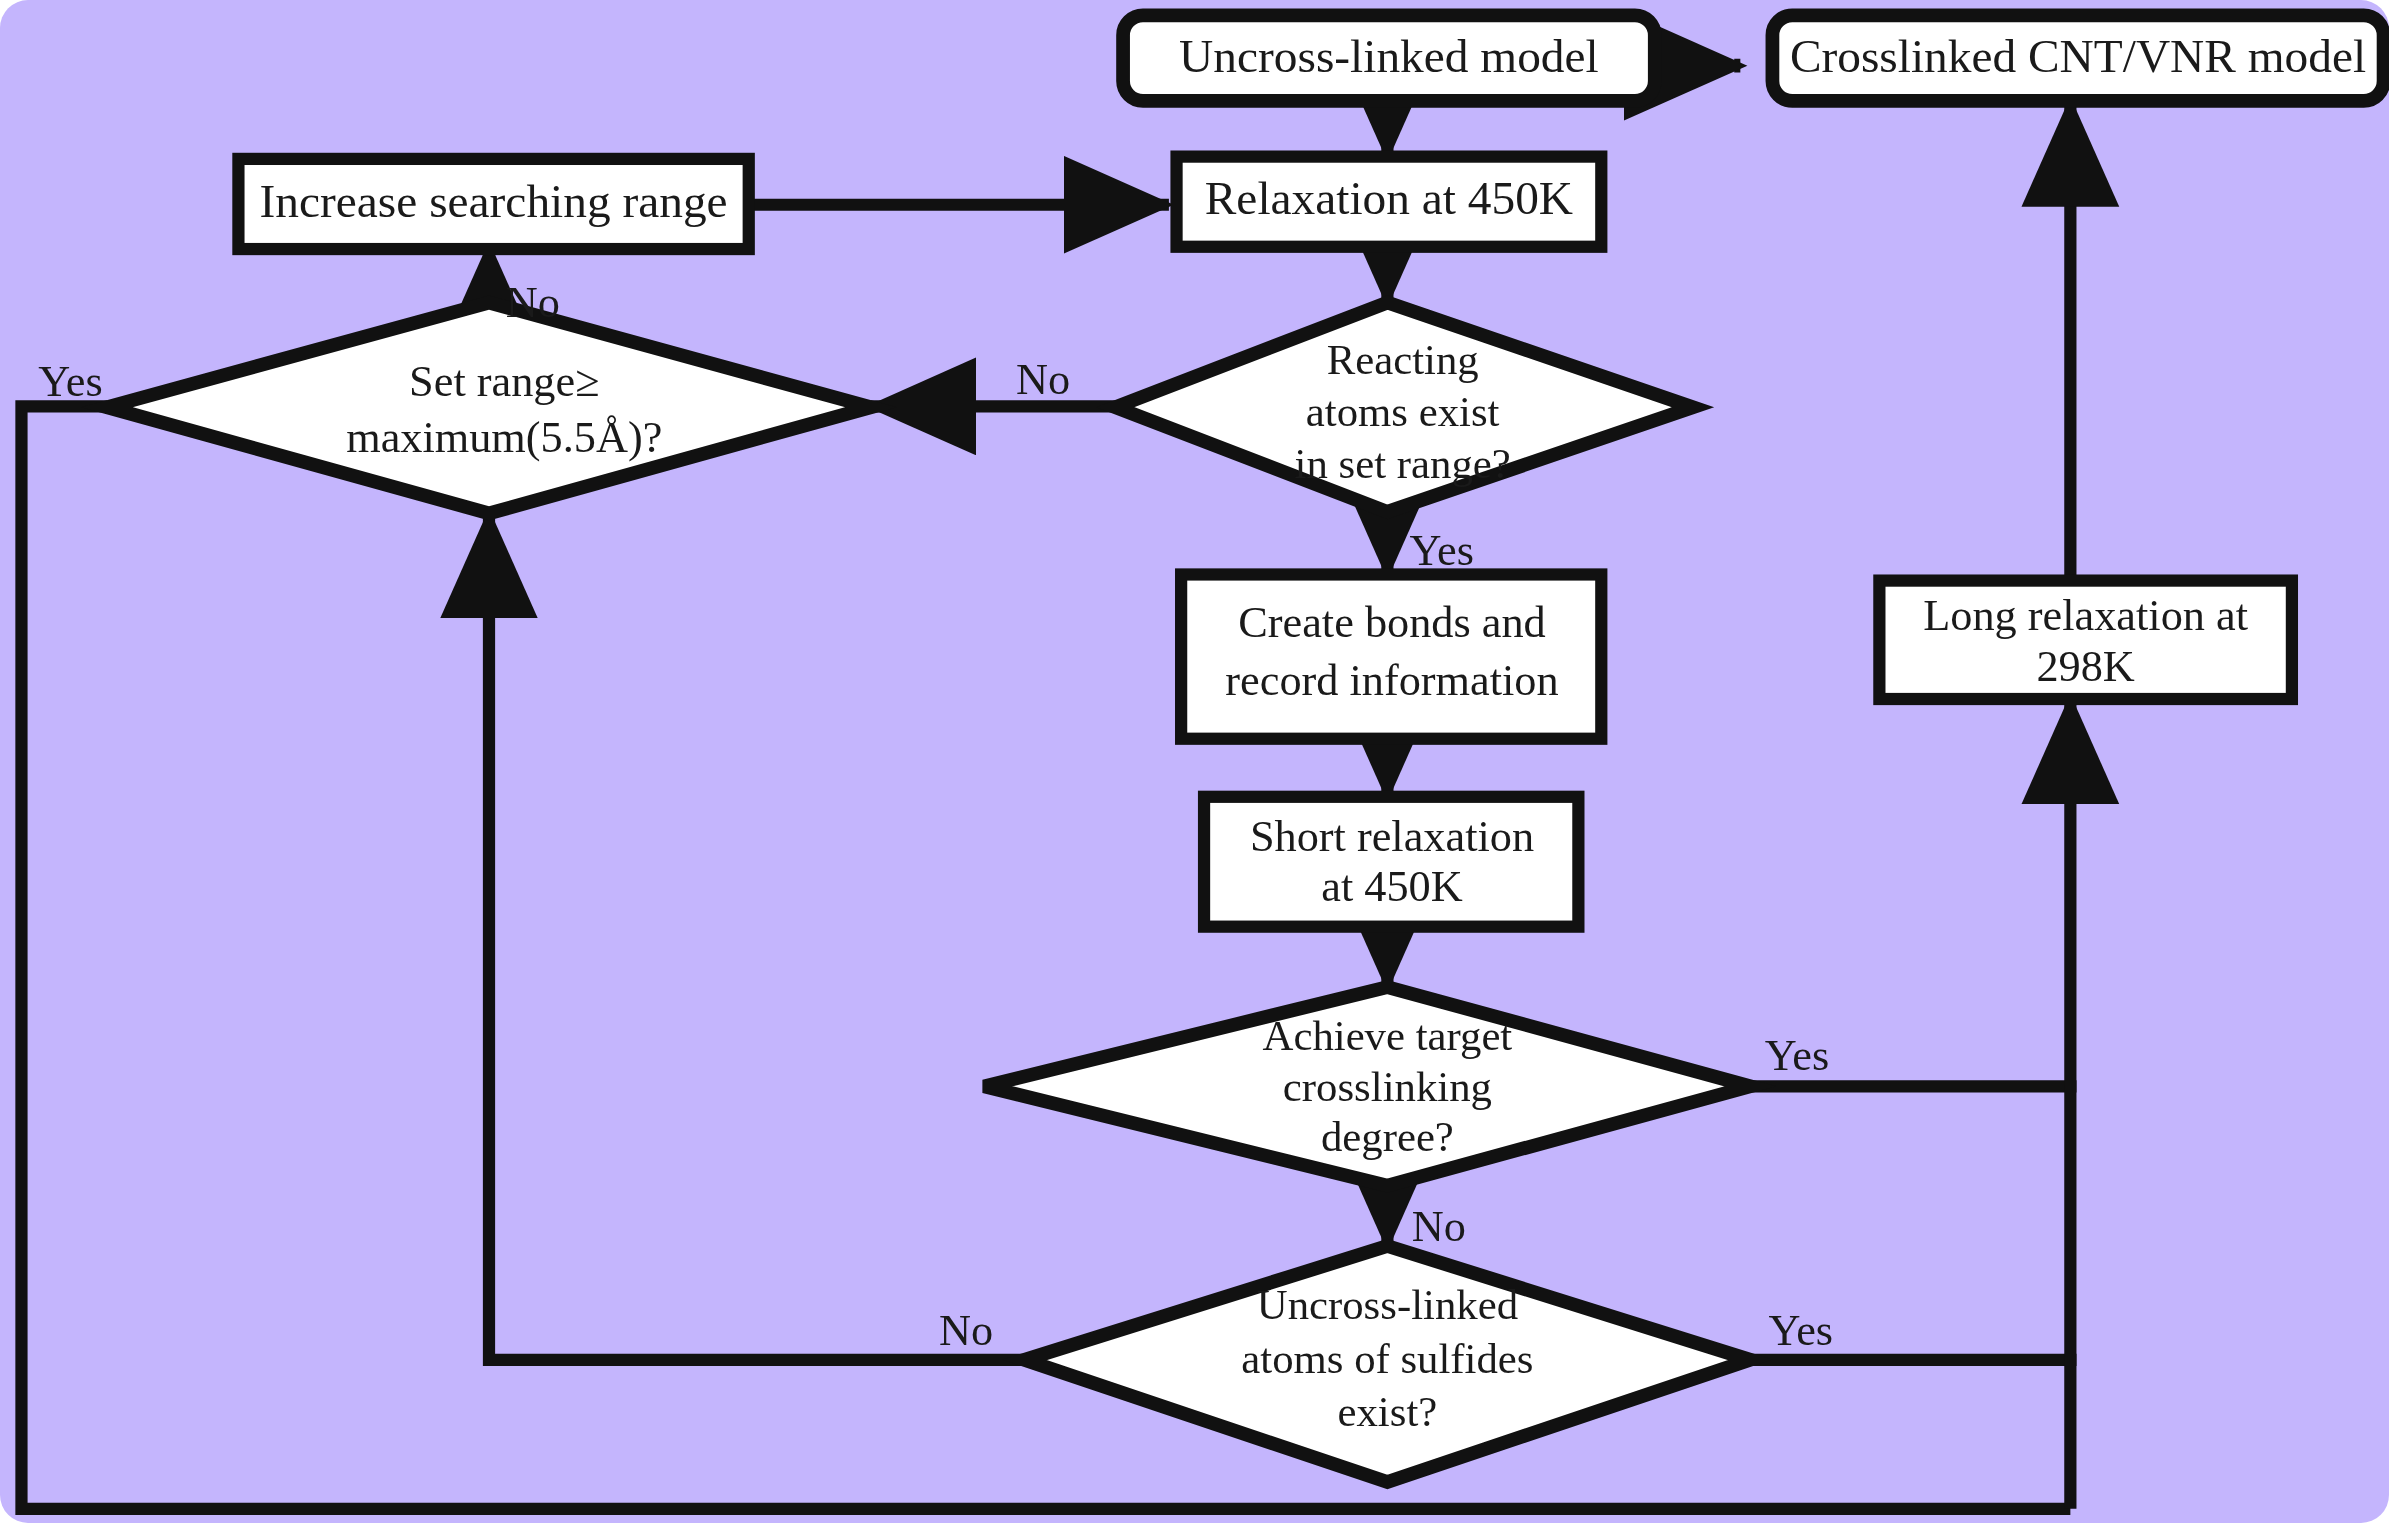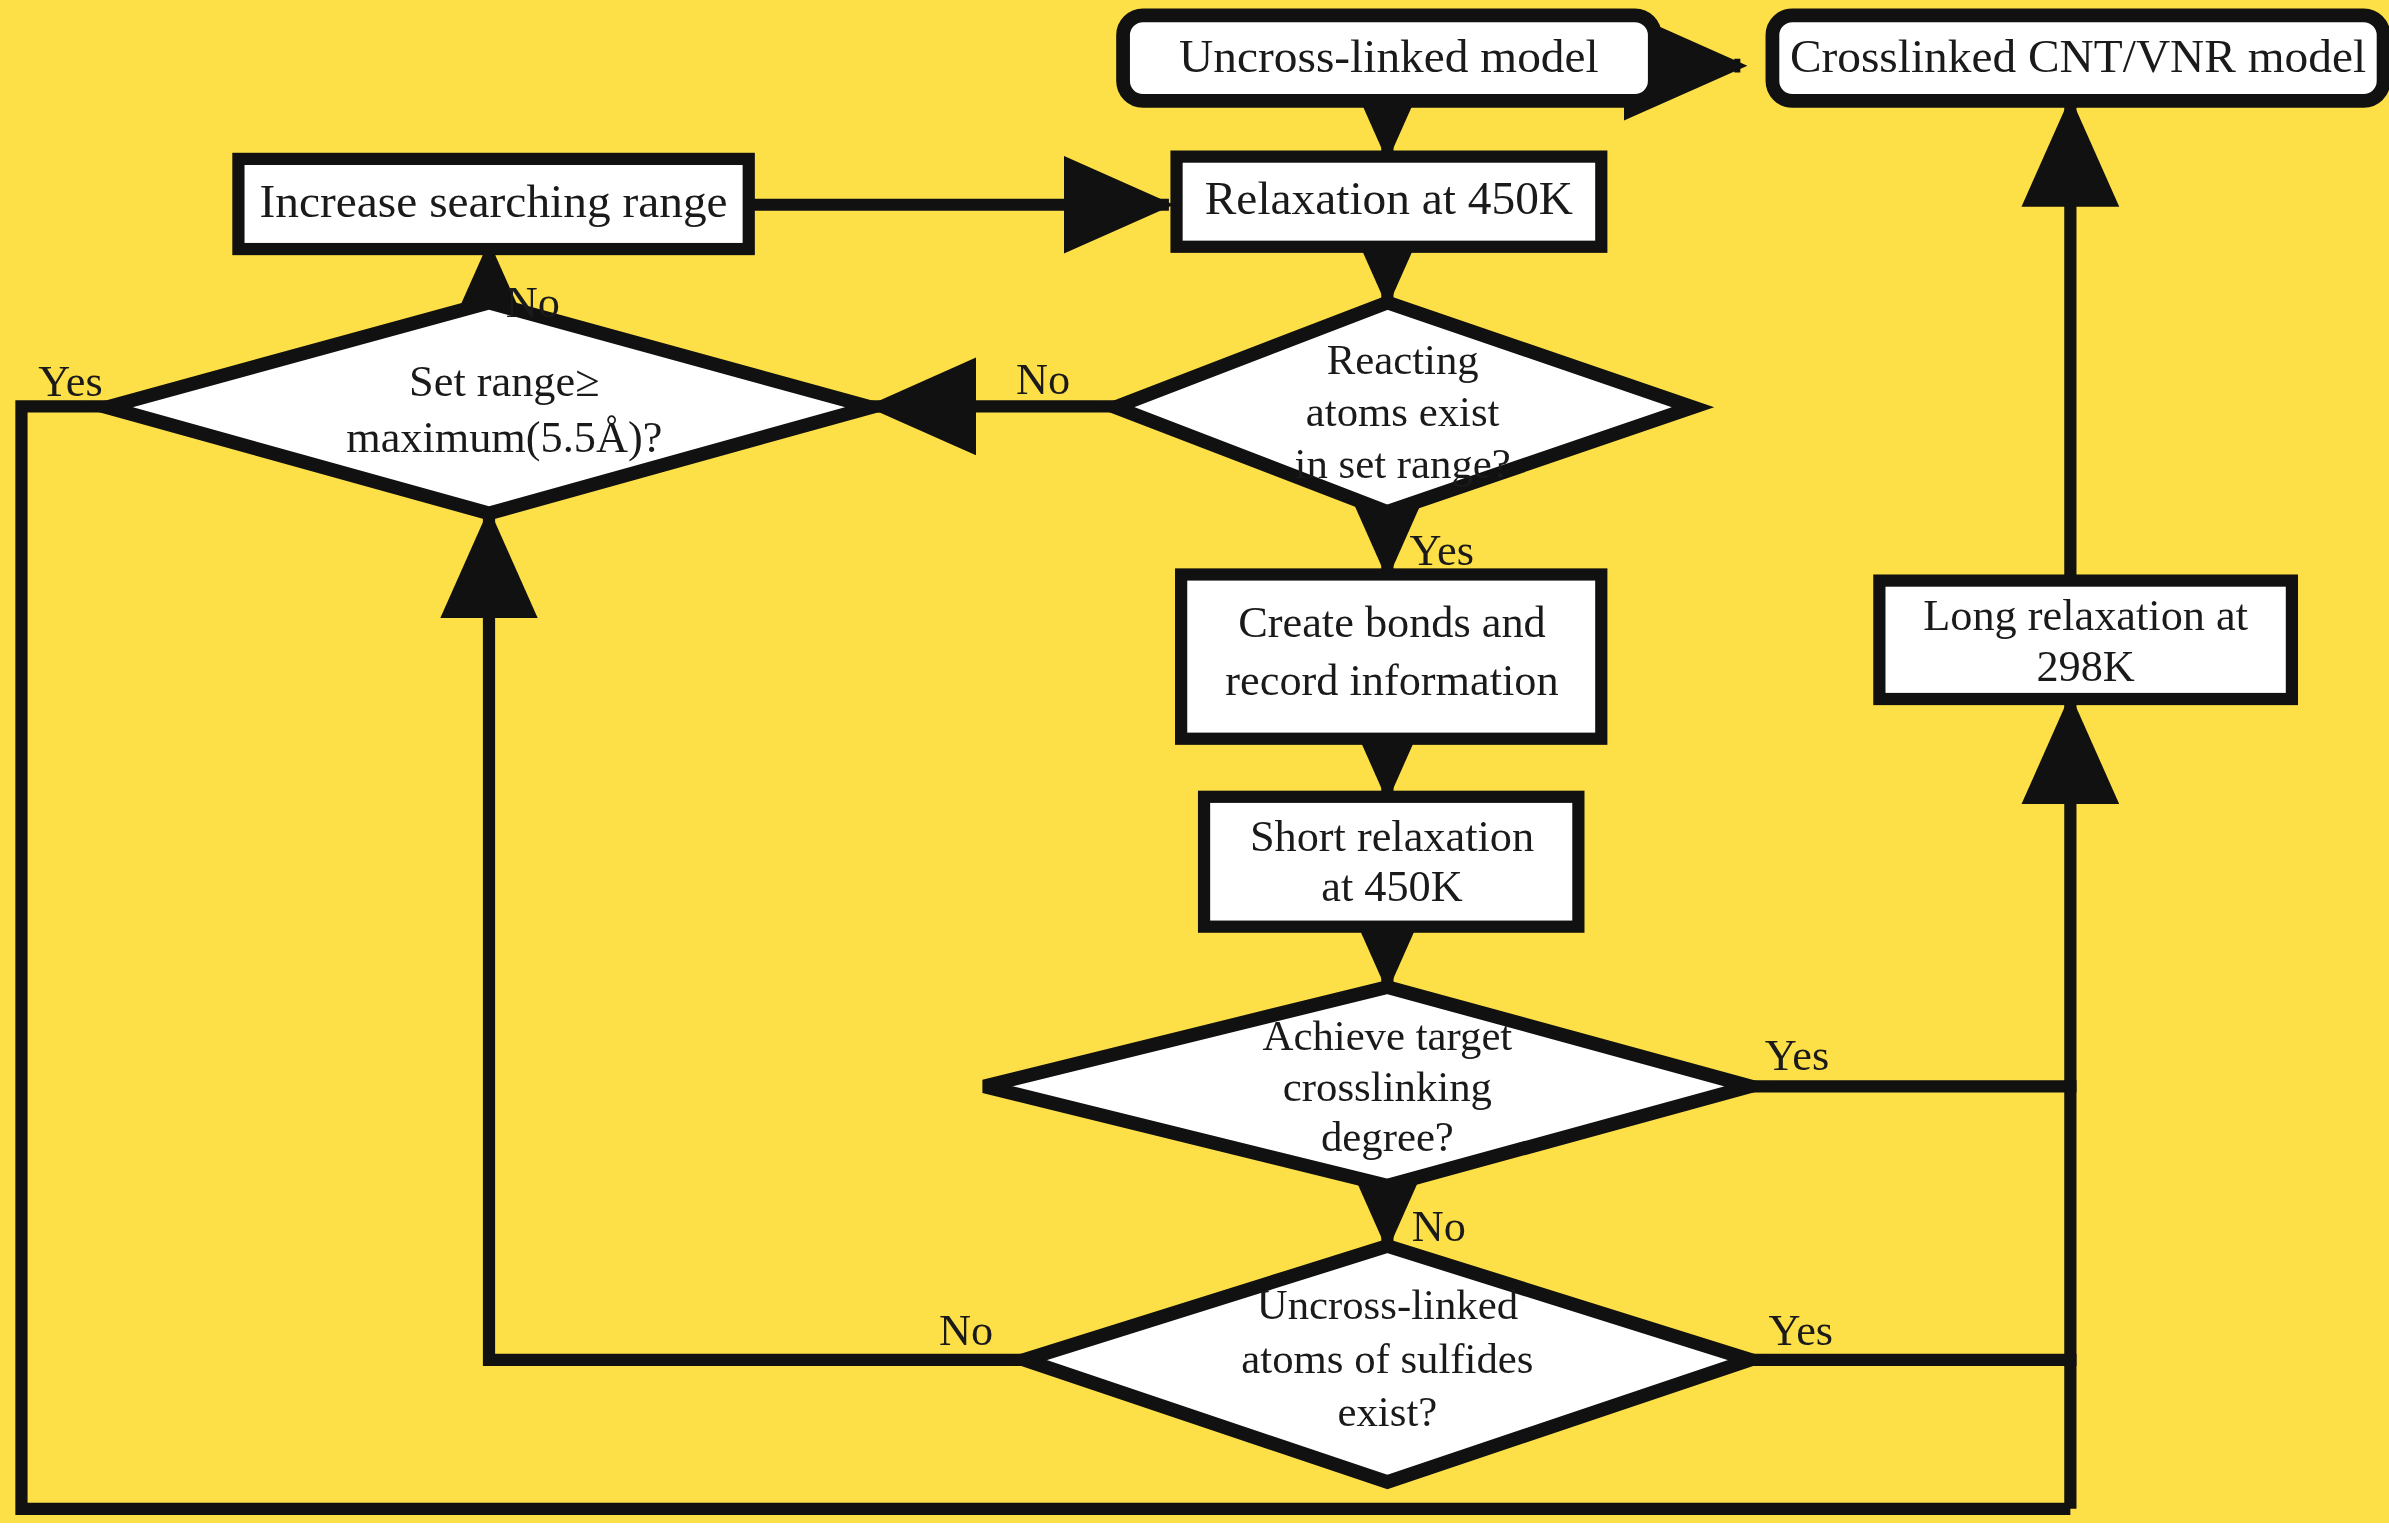--- a/index.html
+++ b/index.html
@@ -4,23 +4,24 @@
 <style>
   html, body {
     margin: 0;
     padding: 0;
     background: #ffffff;
   }
   #canvas {
     position: relative;
     width: 2389px;
     height: 1523px;
-    background: #fde047;
+    background: #c4b5fd;
     font-family: "Liberation Serif", "DejaVu Serif", serif;
     overflow: hidden;
+    border-radius: 28px;
   }
   svg#flow {
     position: absolute;
     left: 0;
     top: 0;
     width: 2389px;
     height: 1534px;
   }
   .node-text {
     font-family: "Liberation Serif", "DejaVu Serif", serif;

